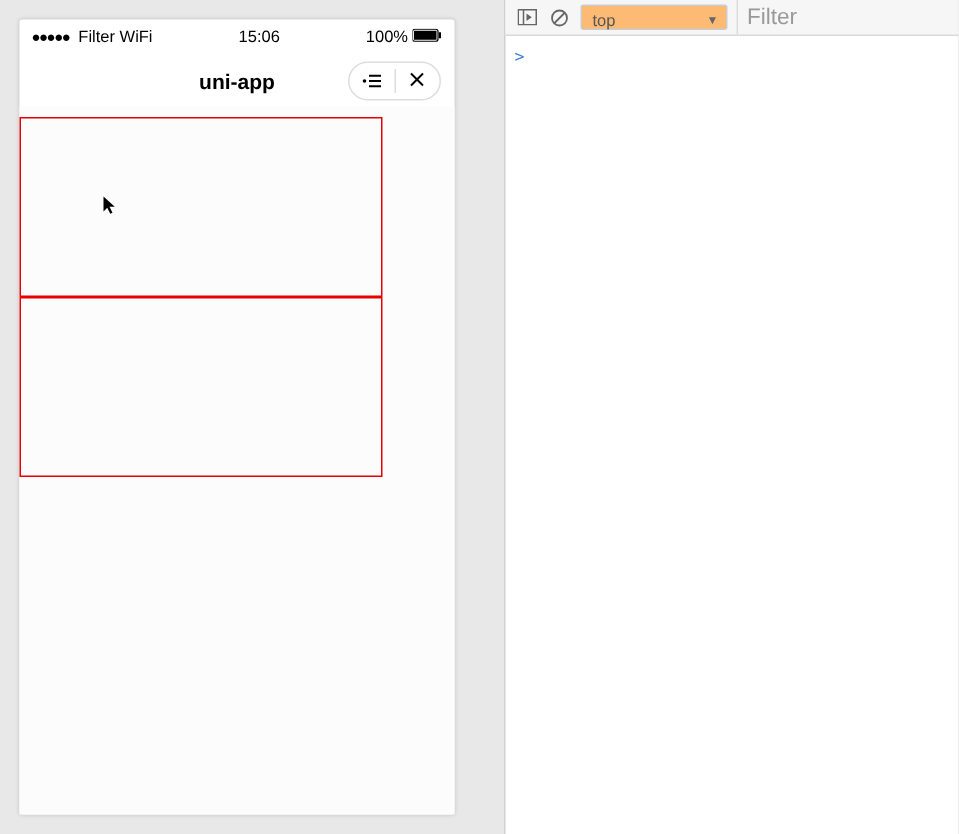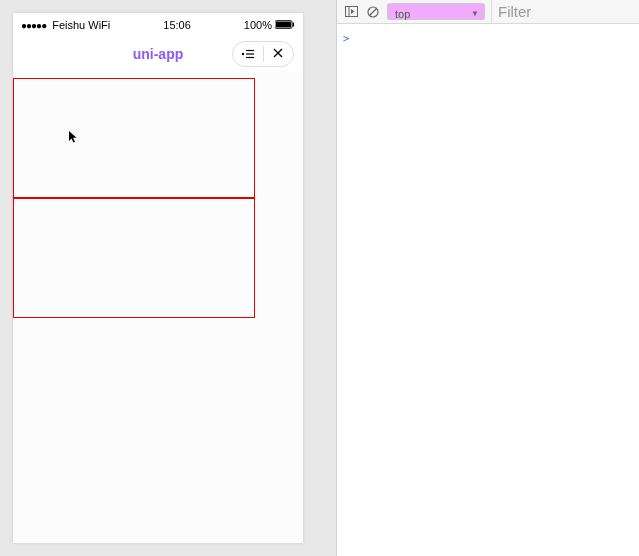--- a/index.html
+++ b/index.html
@@ -8,52 +8,52 @@
     
     .sim-wrap { width: 336px; padding: 13px 13px 0 13px; }
     .device { background: #ffffff; width: 290px; height: 530px; border-radius: 2px; box-shadow: 0 0 3px rgba(0,0,0,0.15); display: flex; flex-direction: column; position: relative; }
     .status-bar { height: 24px; display: flex; align-items: center; font-size: 11px; color: #000; padding: 0 8px; justify-content: space-between; }
     .sb-left { display: flex; align-items: center; gap: 6px; }
     .signal-dots { letter-spacing: -1px; font-size: 10px; }
     .sb-center { font-weight: 500; text-align: center; }
     .sb-right { display: flex; align-items: flex-end; gap: 3px; }
     .battery-icon { display: inline-block; }
     .nav-bar { height: 34px; display: flex; align-items: center; justify-content: center; position: relative; }
-    .nav-title { font-size: 14px; font-weight: 600; color: #8b5cf6; }
+    .nav-title { font-size: 14px; font-weight: 600; color: #000000; }
     .capsule { position: absolute; right: 9px; top: 4px; height: 26px; width: 62px; border: 1px solid #ddd; border-radius: 14px; background: #fff; display: flex; align-items: center; }
     .capsule-btn { flex: 1; display: flex; align-items: center; justify-content: center; height: 100%; font-size: 14px; color: #000; cursor: pointer; }
     .capsule-sep { width: 1px; height: 16px; background: #ddd; }
     .page-body { flex: 1; background: #fcfcfc; position: relative; }
     .red-box { position: absolute; left: 0; width: 242px; border: 1px solid #e60000; background: transparent; }
     .box1 { top: 7px; height: 120px; }
     .box2 { top: 127px; height: 120px; }
     .cursor-arrow { position: absolute; left: 55px; top: 59px; font-size: 12px; color: #000; pointer-events: none; }
     
     .devtools { flex: 1; background: #ffffff; border-left: 1px solid #d0d0d0; display: flex; flex-direction: column; }
     .dt-toolbar { height: 24px; border-bottom: 1px solid #d9d9d9; display: flex; align-items: center; font-size: 11px; color: #555; padding: 0 6px; gap: 6px; background: #f6f6f6; }
     .tb-icon { width: 16px; height: 16px; display: flex; align-items: center; justify-content: center; color: #666; cursor: pointer; }
-    .ctx-select { display: flex; align-items: center; border: 1px solid #ccc; height: 17px; padding: 4px 5px 0 7px; font-size: 11px; background: #f0abfc; min-width: 98px; justify-content: space-between; border-radius: 2px; }
+    .ctx-select { display: flex; align-items: center; border: 1px solid #ccc; height: 17px; padding: 4px 5px 0 7px; font-size: 11px; background: #fdba74; min-width: 98px; justify-content: space-between; border-radius: 2px; }
     .ctx-caret { font-size: 8px; color: #666; margin-left: 8px; }
     .filter-wrap { flex: 1; border-left: 1px solid #ddd; height: 100%; display: flex; align-items: center; padding-left: 6px; }
     .filter-input { border: none; outline: none; font-size: 15px; width: 100%; color: #333; background: transparent; }
     .filter-input::placeholder { color: #999; }
     .console-body { flex: 1; padding: 4px 6px; }
     .console-prompt { color: #3879d9; font-family: Menlo, Consolas, monospace; font-size: 11px; }
   </style>
 </head>
 <body>
 
 <div class="workspace">
 
   <div class="sim-wrap">
     <div class="device">
       <div class="status-bar">
         <div class="sb-left">
           <span class="signal-dots">●●●●●</span>
-          <span>Feishu WiFi</span>
+          <span>Filter WiFi</span>
         </div>
         <div class="sb-center">15:06</div>
         <div class="sb-right">
           <span>100%</span>
           <span class="battery-icon">
             <svg width="20" height="9" viewBox="0 0 20 9">
                 <rect x="0" y="0.5" width="17" height="8" rx="1.5" fill="none" stroke="#000" stroke-width="0.8"></rect>
                 <rect x="1" y="1.5" width="15" height="6" fill="#000"></rect>
                 <rect x="17.5" y="2.5" width="1.5" height="4" fill="#000"></rect>
               </svg>

